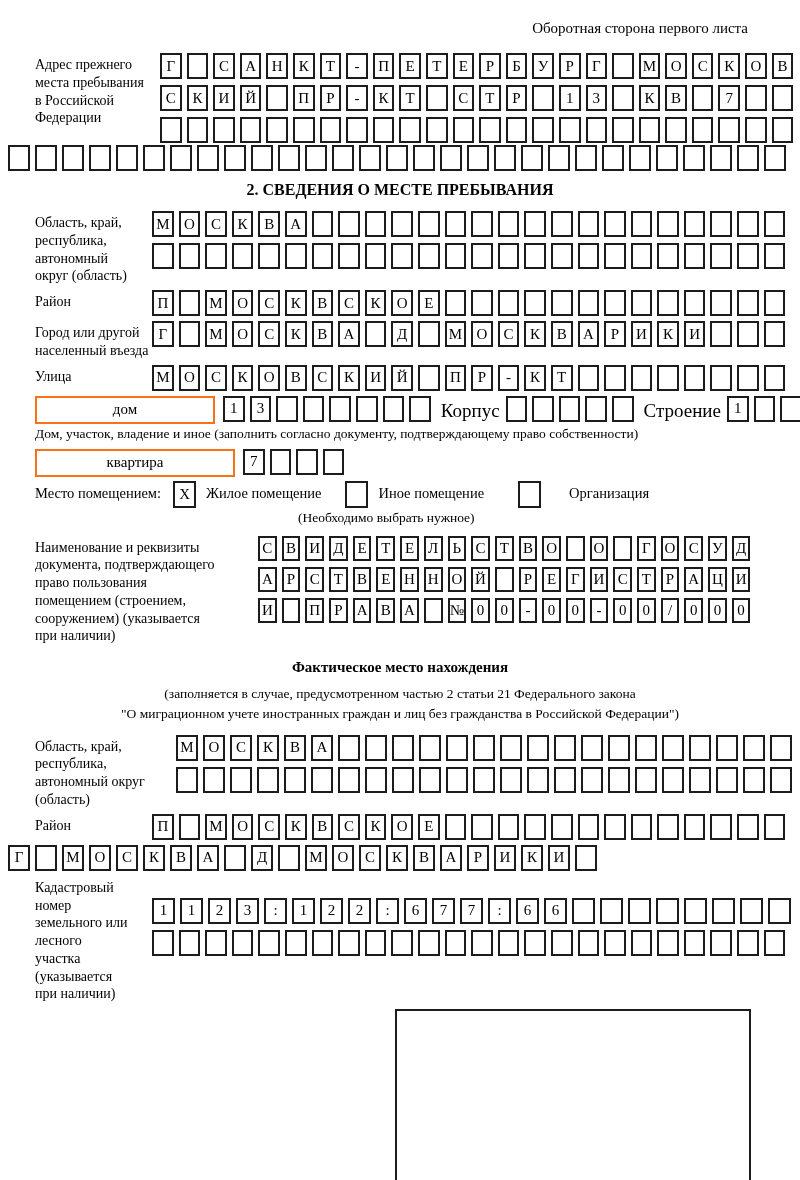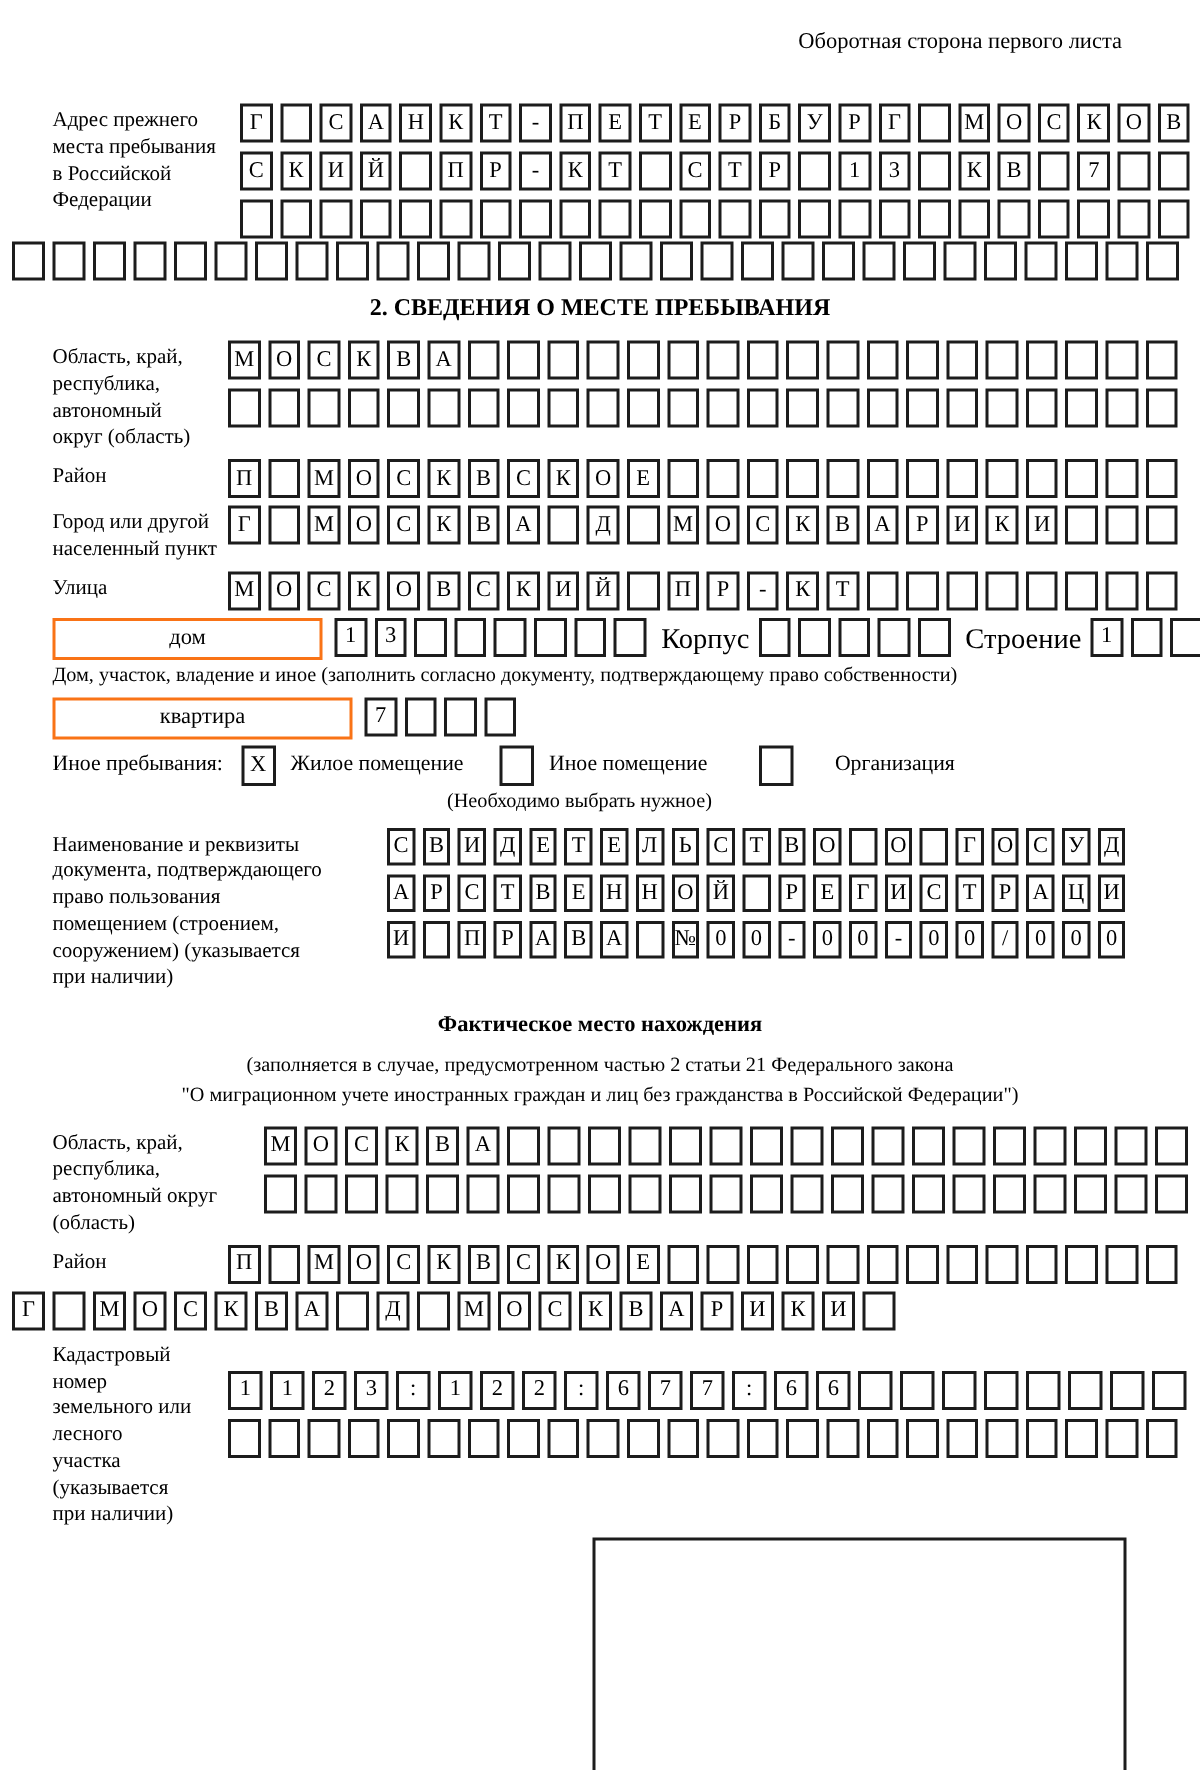--- a/index.html
+++ b/index.html
@@ -1,18 +1,18 @@
 <!DOCTYPE html>
 <html><head>
 <meta charset="utf-8">
 <style>
   html,body{margin:0;padding:0;background:#fff;color:#000;}
   body{width:800px;height:1180px;font-family:"Liberation Serif",serif;overflow:hidden;}
   .page{padding:6px 8px 0 8px;box-sizing:border-box;}
-  .hdr-note{text-align:right;font-size:15px;padding:14px 44px 32px 0;}
+  .hdr-note{text-align:right;font-size:15px;padding:14px 44px 16px 0;}
   .row{display:flex;align-items:flex-start;margin-bottom:5px;}
   .label{white-space:pre-line;font-size:14px;line-height:1.27;padding-top:3px;box-sizing:border-box;flex:none;padding-left:27px;}
   .lbl-prev{width:152px;}
   .lbl-s2{width:144px;}
   .lbl-doc{width:250px;}
   .lbl-fact-obl{width:168px;}
   .lbl-fact{width:144px;}
   .cellrows{display:flex;flex-direction:column;row-gap:6px;}
   .cells{display:flex;column-gap:5px;flex-wrap:nowrap;}
   .cell{width:21.6px;height:26px;border:2px solid #1c1c1c;box-sizing:border-box;flex:none;
@@ -251,21 +251,21 @@
         <div class="cell"></div>
         <div class="cell"></div>
         <div class="cell"></div>
         <div class="cell"></div>
         <div class="cell"></div>
       </div>
   </div>
 
   <div class="row">
     <div class="label lbl-s2">Город или другой
-населенный пункт</div>
+населенный въезда</div>
     <div class="cells">
         <div class="cell">Г</div>
         <div class="cell"></div>
         <div class="cell">М</div>
         <div class="cell">О</div>
         <div class="cell">С</div>
         <div class="cell">К</div>
         <div class="cell">В</div>
         <div class="cell">А</div>
         <div class="cell"></div>
@@ -351,21 +351,21 @@
     <div class="bigbox box-kv">квартира</div>
     <div class="cells">
         <div class="cell">7</div>
         <div class="cell"></div>
         <div class="cell"></div>
         <div class="cell"></div>
       </div>
   </div>
 
   <div class="stay-row">
-    <div class="stay-lbl">Иное пребывания:</div>
+    <div class="stay-lbl">Место помещением:</div>
     <div class="chk">X</div>
     <div class="opt-lbl">Жилое помещение</div>
     <div class="chk" style="margin-left:24px;"></div>
     <div class="opt-lbl">Иное помещение</div>
     <div class="chk" style="margin-left:34px;margin-right:28px;"></div>
     <div class="opt-lbl">Организация</div>
   </div>
   <div class="stay-note">(Необходимо выбрать нужное)</div>
 
   <div class="row mb8">

